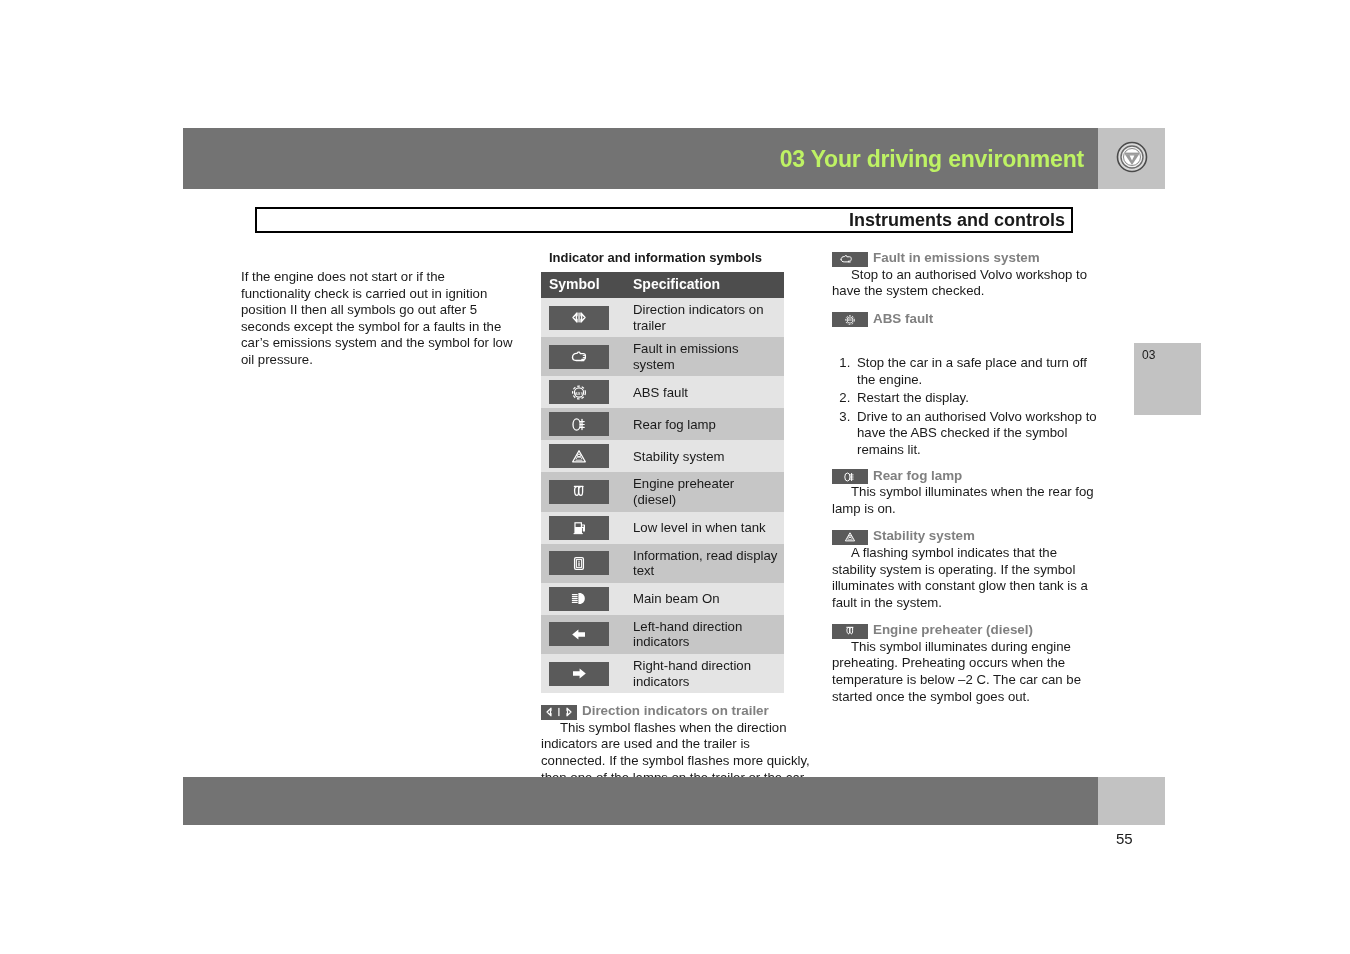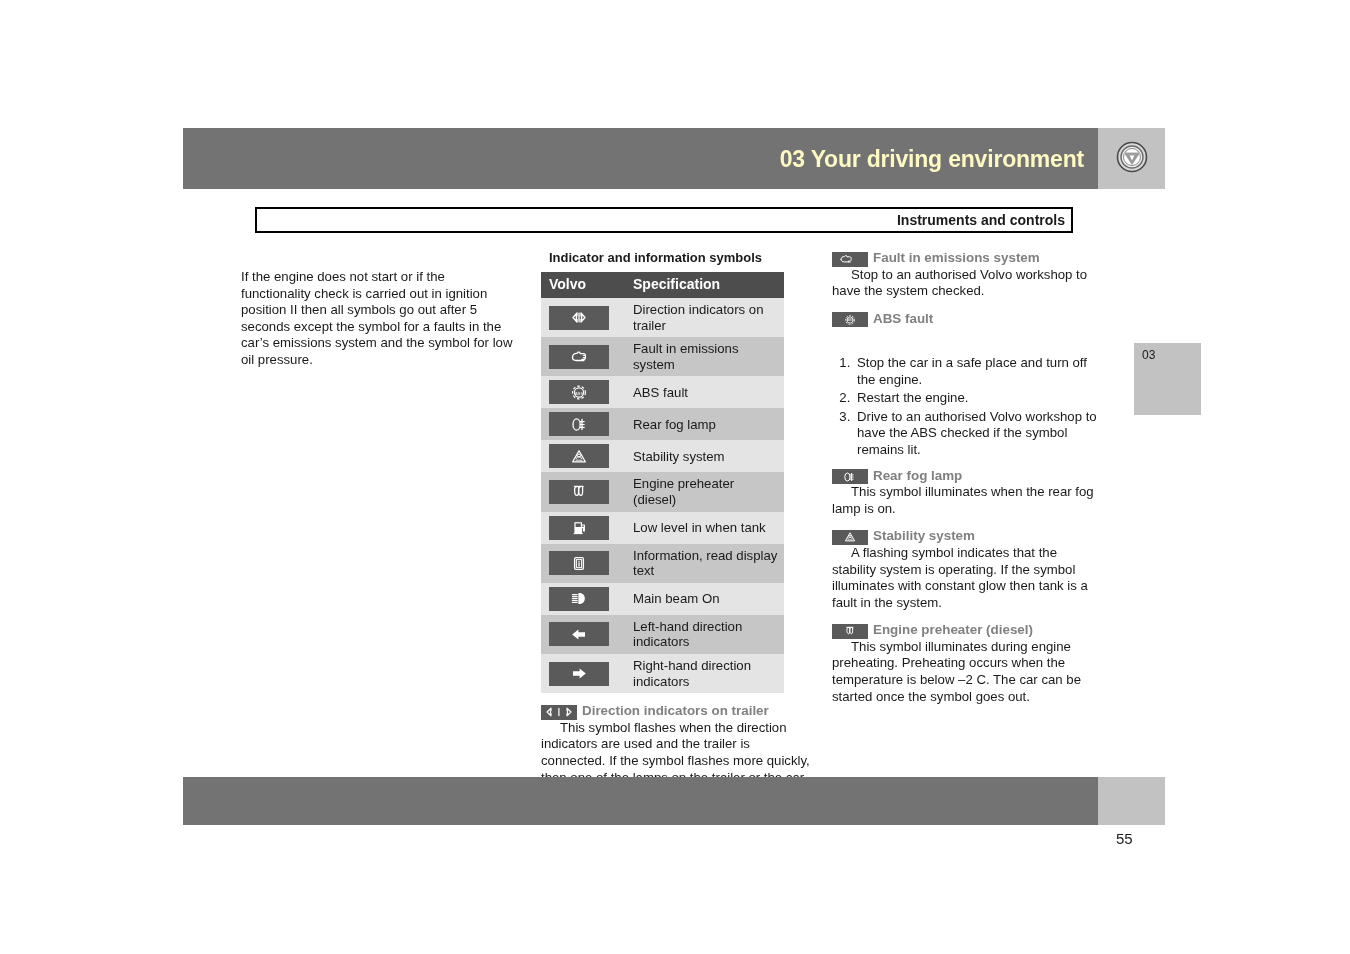--- a/index.html
+++ b/index.html
@@ -23,21 +23,21 @@
     top: 128px;
     width: 915px;
     height: 61px;
     background: #737373;
   }
   .hdr-title {
     position: absolute;
     right: 14px;
     top: 50%;
     transform: translateY(-50%);
-    color: #fef9c3;
+    color: #bef264;
     font-size: 23px;
     font-weight: bold;
     white-space: nowrap;
     letter-spacing: -0.2px;
   }
   .hdr-logo-box {
     position: absolute;
     left: 1098px;
     top: 128px;
     width: 67px;
@@ -57,21 +57,21 @@
     height: 26px;
     background: #ffffff;
     border: 2px solid #000000;
     box-sizing: border-box;
   }
   .sub-bar-text {
     position: absolute;
     right: 6px;
     top: 50%;
     transform: translateY(-50%);
-    font-size: 14px;
+    font-size: 18px;
     font-weight: bold;
     white-space: nowrap;
   }
 
   
   .side-tab {
     position: absolute;
     left: 1098px;
     top: 343px;
     width: 67px;
@@ -235,21 +235,21 @@
   <p class="para"><span>If the engine does not start or if the functionality check is carried out in ignition position II then all symbols go out after 5 seconds except the symbol for a faults in the car’s emissions system and the symbol for low oil pressure.</span></p>
 </div>
 
 <div class="col col-mid">
 
   <div class="col-head">Indicator and information symbols</div>
 
   <table class="sym">
     <thead>
       <tr>
-        <th class="c-sym">Volvo</th>
+        <th class="c-sym">Symbol</th>
         <th>Specification</th>
       </tr>
     </thead>
     <tbody>
 
       <tr class="r-odd">
         <td class="c-sym">
           <span class="chip">
             <svg width="46" height="17" viewBox="0 0 46 17">
               <path d="M17 8.5 L21 4 L21 6.8 L20.4 6.8 L20.4 10.2 L21 10.2 L21 13 Z" fill="none" stroke="#fff" stroke-width="1.4" stroke-linejoin="round"></path>
@@ -421,21 +421,21 @@
         <circle cx="15" cy="6" r="4.4" fill="none" stroke="#fff" stroke-width="0.9" stroke-dasharray="1.8 1.4"></circle>
         <circle cx="15" cy="6" r="3.1" fill="none" stroke="#fff" stroke-width="0.8"></circle>
         <text x="15" y="7.4" font-family="Liberation Sans, sans-serif" font-size="3" fill="#fff" text-anchor="middle">ABS</text>
       </svg>
     </span><span class="sym-head">ABS fault</span><br>
     <span style="display:inline-block;width:19px;"></span>
   </p>
 
   <ol class="steps">
     <li>Stop the car in a safe place and turn off the engine.</li>
-    <li>Restart the engine.</li>
+    <li>Restart the display.</li>
     <li>Drive to an authorised Volvo workshop to have the ABS checked if the symbol remains lit.</li>
   </ol>
 
   <p class="blk">
     <span class="ichip">
       <svg width="30" height="12" viewBox="0 0 30 12">
         <ellipse cx="12.4" cy="6" rx="2.6" ry="4" fill="none" stroke="#fff" stroke-width="1"></ellipse>
         <path d="M16.6 2.4 L16.6 9.6" stroke="#fff" stroke-width="1" stroke-linecap="round"></path>
         <path d="M15.2 3.9 L18.2 3.9 M15.2 6 L18.2 6 M15.2 8.1 L18.2 8.1" stroke="#fff" stroke-width="0.9" stroke-linecap="round"></path>
       </svg>

